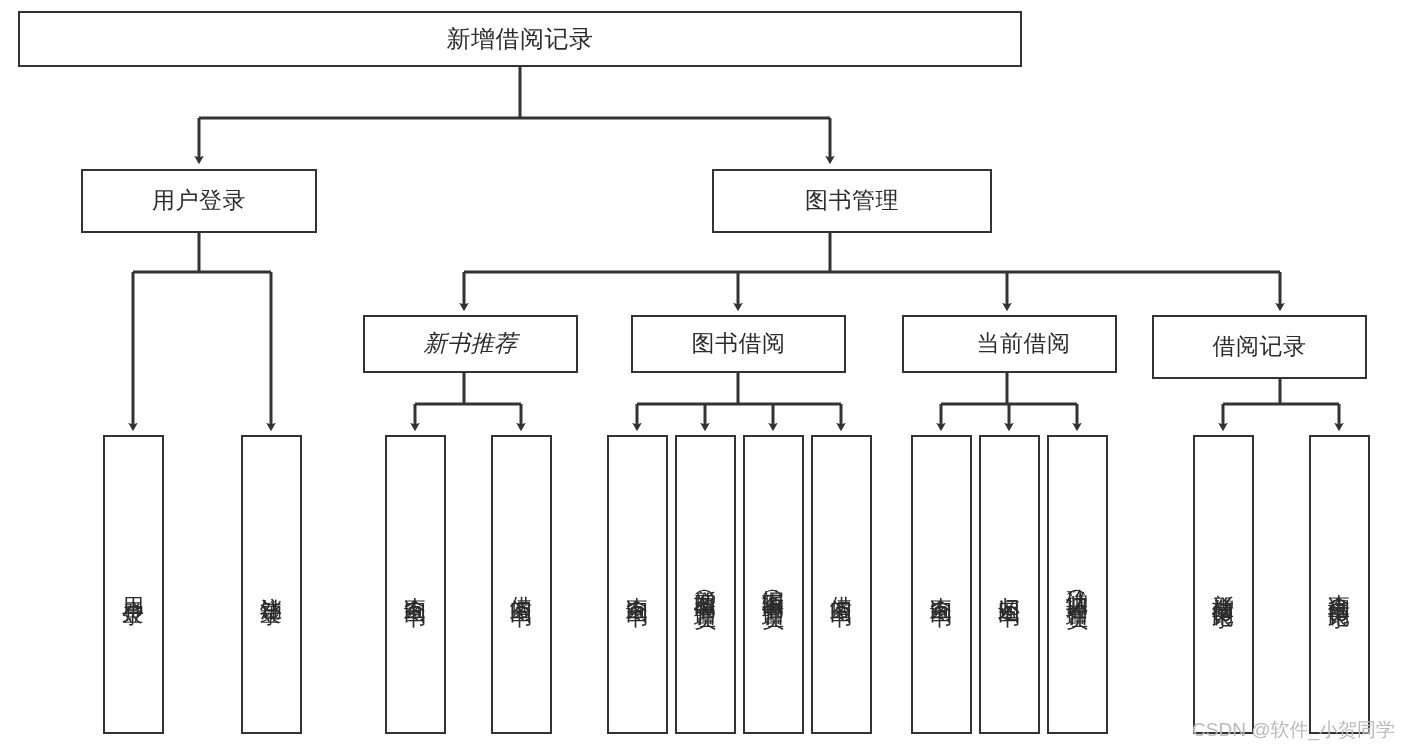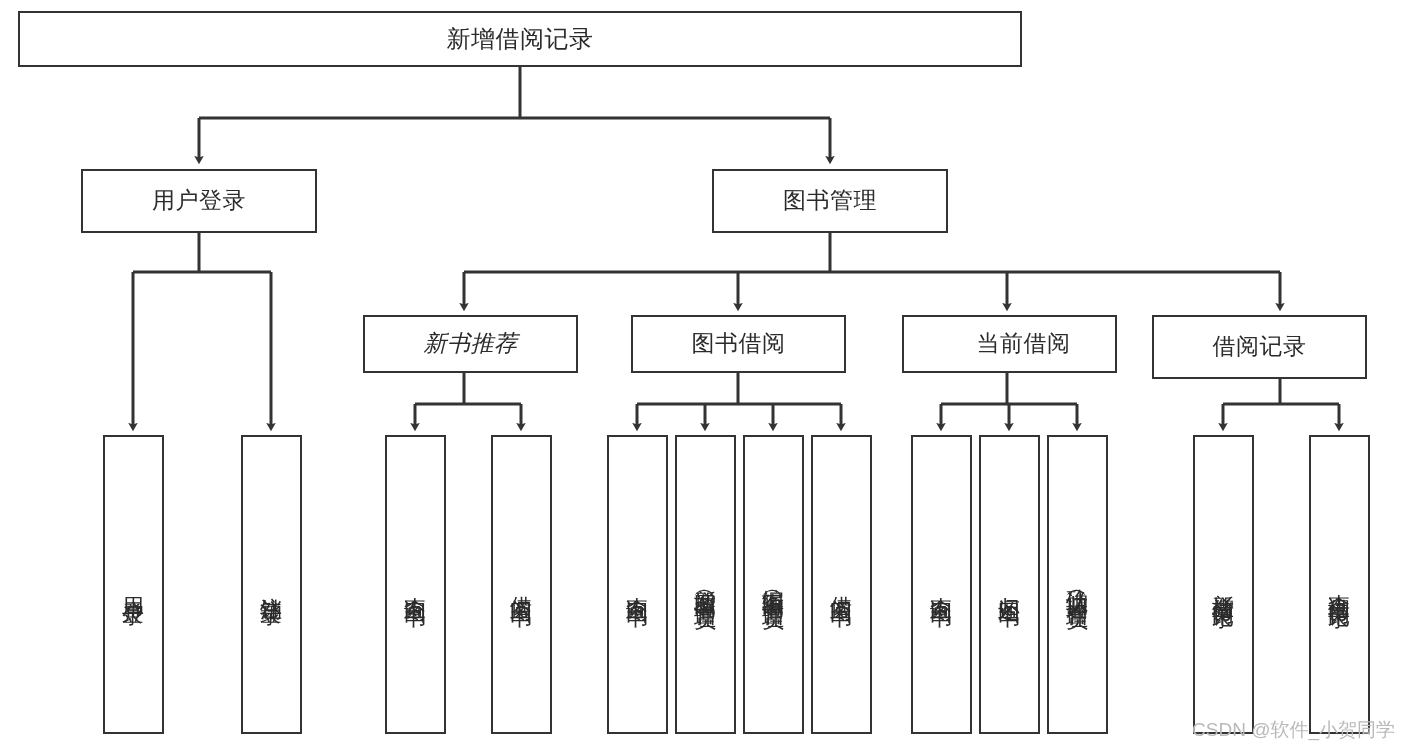--- a/index.html
+++ b/index.html
@@ -122,21 +122,21 @@
     </g>
   </svg>
 
   <div class="node h-node root" style="left:18px;top:11px;width:1004px;height:56px;">
     <span class="lbl">新增借阅记录</span>
   </div>
 
   <div class="node h-node" style="left:81px;top:169px;width:236px;height:64px;">
     <span class="lbl">用户登录</span>
   </div>
-  <div class="node h-node" style="left:712px;top:169px;width:236px;height:64px;justify-content:center;">
+  <div class="node h-node" style="left:712px;top:169px;width:280px;height:64px;justify-content:center;">
     <span class="lbl">图书管理</span>
   </div>
 
   <div class="node h-node" style="left:363px;top:315px;width:215px;height:58px;font-style:italic;">
     <span class="lbl">新书推荐</span>
   </div>
   <div class="node h-node" style="left:631px;top:315px;width:215px;height:58px;">
     <span class="lbl">图书借阅</span>
   </div>
   <div class="node h-node" style="left:902px;top:315px;width:215px;height:58px;padding-left:28px;">

